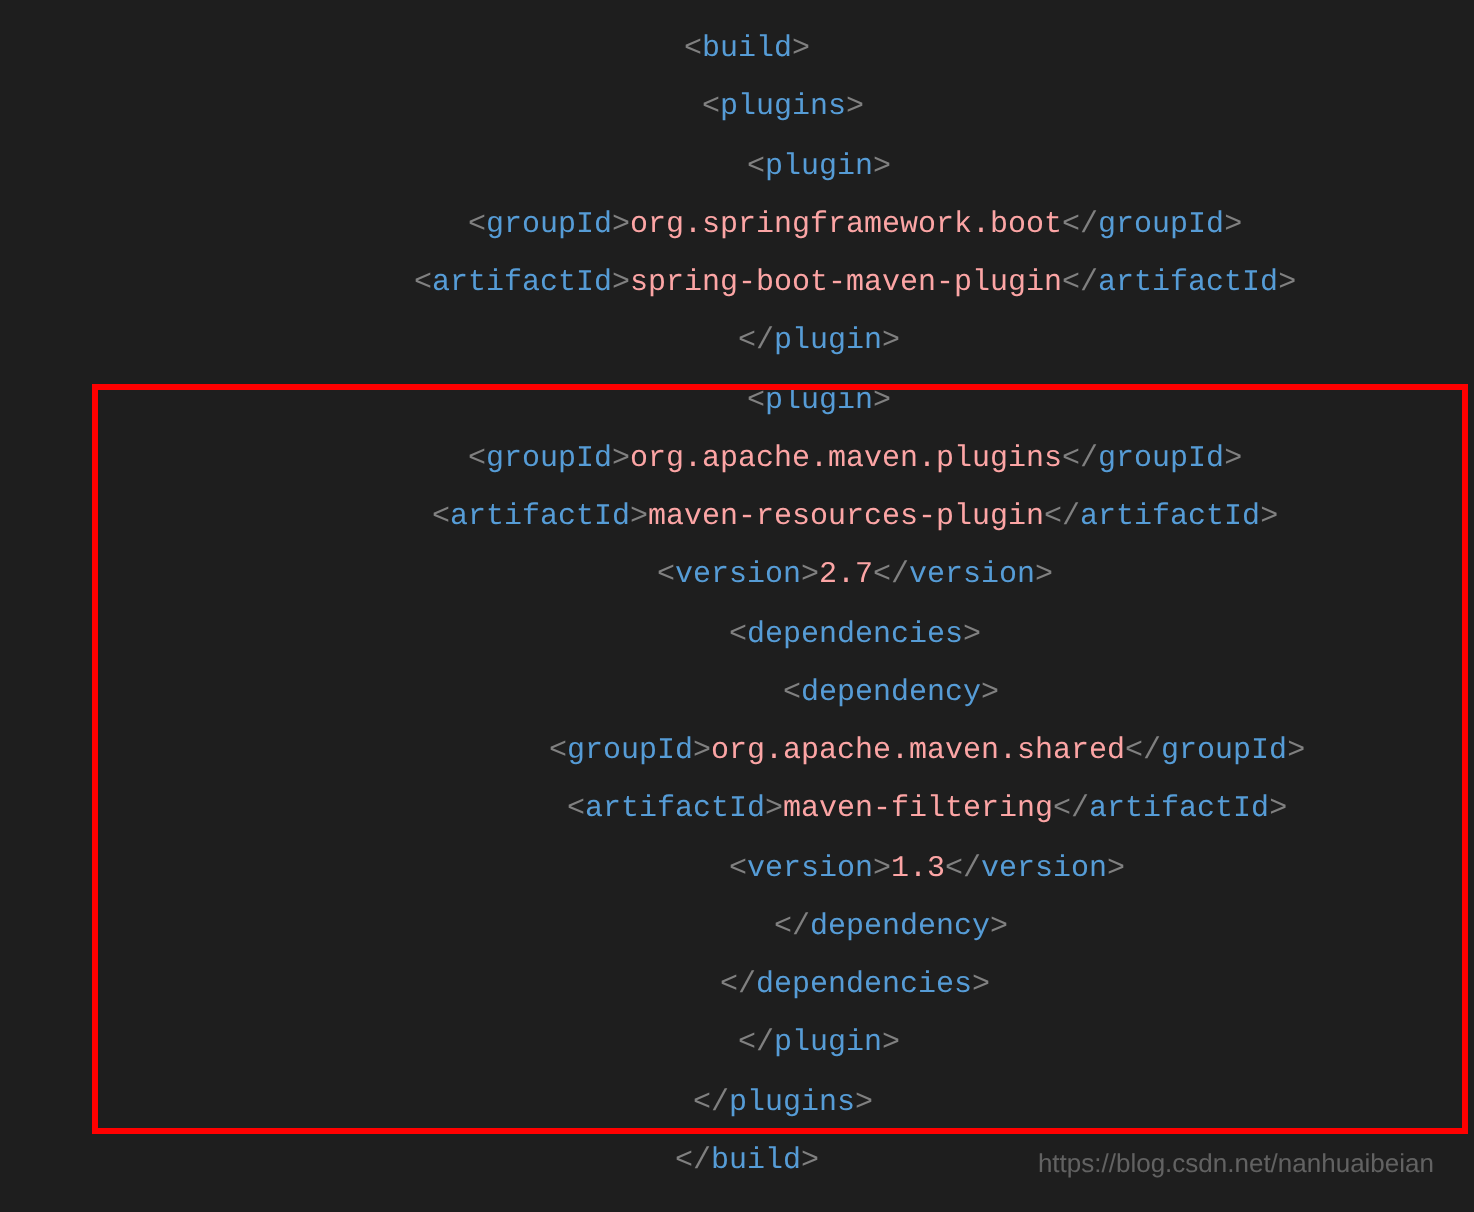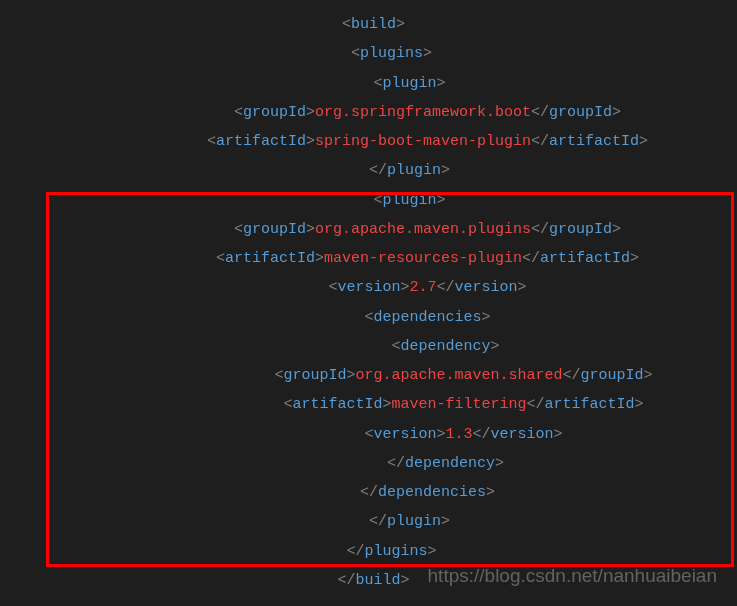--- a/index.html
+++ b/index.html
@@ -14,37 +14,37 @@
     height: 606px;
     overflow: hidden;
     position: relative;
   }
   .code-area {
     padding: 10px 0 0 10px;
     white-space: pre;
   }
   .tag { color: #808080; }
   .name { color: #569cd6; }
-  .text { color: #ef4444; }
+  .text { color: #fca5a5; }
   .highlight-box {
     position: absolute;
     border: 3px solid #ff0000;
     left: 46px;
     top: 192px;
     width: 682px;
     height: 369px;
     pointer-events: none;
   }
   .watermark {
     position: absolute;
     bottom: 12px;
     right: 20px;
     color: rgba(200,200,200,0.4);
     font-family: Arial, sans-serif;
-    font-size: 19px;
+    font-size: 13px;
   }
   .line { display: block; text-align: center; }
 </style>
 </head>
 <body>
 
 <div class="code-area" id="code-area"><span class="line"><span class="tag">&lt;</span><span class="name">build</span><span class="tag">&gt;</span></span><span class="line">    <span class="tag">&lt;</span><span class="name">plugins</span><span class="tag">&gt;</span></span><span class="line">        <span class="tag">&lt;</span><span class="name">plugin</span><span class="tag">&gt;</span></span><span class="line">            <span class="tag">&lt;</span><span class="name">groupId</span><span class="tag">&gt;</span><span class="text">org.springframework.boot</span><span class="tag">&lt;/</span><span class="name">groupId</span><span class="tag">&gt;</span></span><span class="line">            <span class="tag">&lt;</span><span class="name">artifactId</span><span class="tag">&gt;</span><span class="text">spring-boot-maven-plugin</span><span class="tag">&lt;/</span><span class="name">artifactId</span><span class="tag">&gt;</span></span><span class="line">        <span class="tag">&lt;/</span><span class="name">plugin</span><span class="tag">&gt;</span></span><span class="line">        <span class="tag">&lt;</span><span class="name">plugin</span><span class="tag">&gt;</span></span><span class="line">            <span class="tag">&lt;</span><span class="name">groupId</span><span class="tag">&gt;</span><span class="text">org.apache.maven.plugins</span><span class="tag">&lt;/</span><span class="name">groupId</span><span class="tag">&gt;</span></span><span class="line">            <span class="tag">&lt;</span><span class="name">artifactId</span><span class="tag">&gt;</span><span class="text">maven-resources-plugin</span><span class="tag">&lt;/</span><span class="name">artifactId</span><span class="tag">&gt;</span></span><span class="line">            <span class="tag">&lt;</span><span class="name">version</span><span class="tag">&gt;</span><span class="text">2.7</span><span class="tag">&lt;/</span><span class="name">version</span><span class="tag">&gt;</span></span><span class="line">            <span class="tag">&lt;</span><span class="name">dependencies</span><span class="tag">&gt;</span></span><span class="line">                <span class="tag">&lt;</span><span class="name">dependency</span><span class="tag">&gt;</span></span><span class="line">                    <span class="tag">&lt;</span><span class="name">groupId</span><span class="tag">&gt;</span><span class="text">org.apache.maven.shared</span><span class="tag">&lt;/</span><span class="name">groupId</span><span class="tag">&gt;</span></span><span class="line">                    <span class="tag">&lt;</span><span class="name">artifactId</span><span class="tag">&gt;</span><span class="text">maven-filtering</span><span class="tag">&lt;/</span><span class="name">artifactId</span><span class="tag">&gt;</span></span><span class="line">                    <span class="tag">&lt;</span><span class="name">version</span><span class="tag">&gt;</span><span class="text">1.3</span><span class="tag">&lt;/</span><span class="name">version</span><span class="tag">&gt;</span></span><span class="line">                <span class="tag">&lt;/</span><span class="name">dependency</span><span class="tag">&gt;</span></span><span class="line">            <span class="tag">&lt;/</span><span class="name">dependencies</span><span class="tag">&gt;</span></span><span class="line">        <span class="tag">&lt;/</span><span class="name">plugin</span><span class="tag">&gt;</span></span><span class="line">    <span class="tag">&lt;/</span><span class="name">plugins</span><span class="tag">&gt;</span></span><span class="line"><span class="tag">&lt;/</span><span class="name">build</span><span class="tag">&gt;</span></span></div>
 
 <div class="highlight-box"></div>
 

